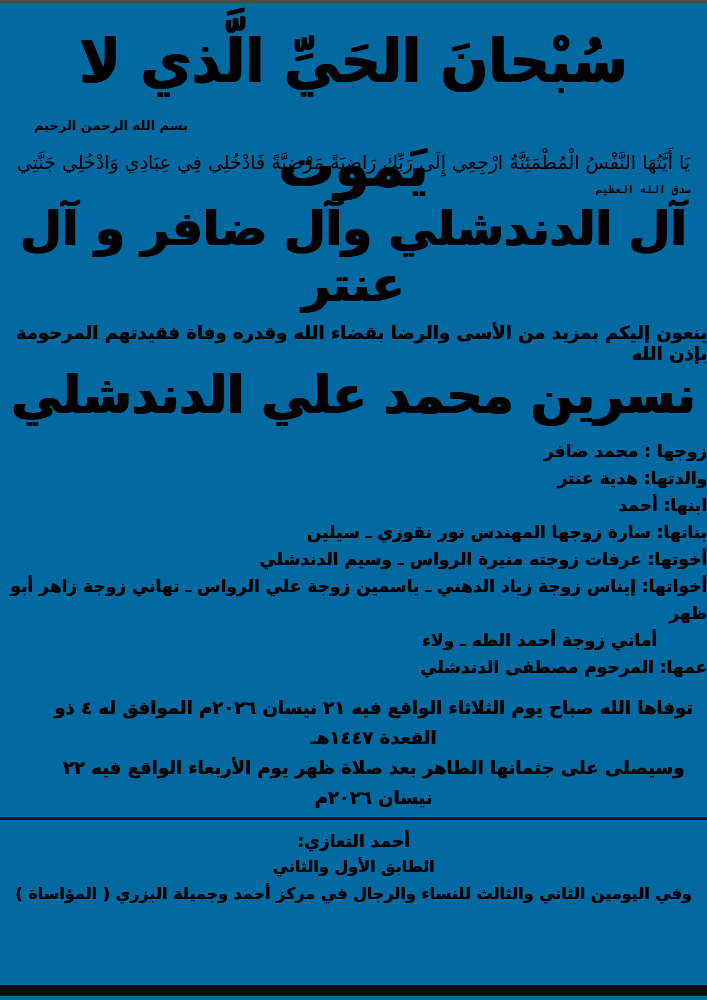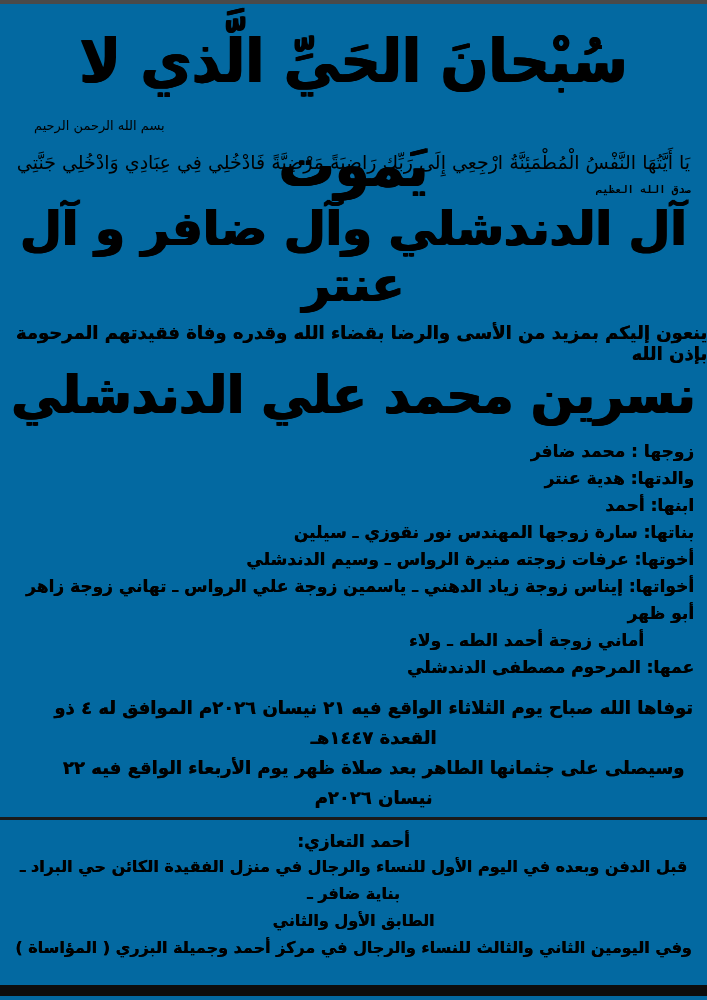--- a/index.html
+++ b/index.html
@@ -29,21 +29,21 @@
     font-weight: bold;
     letter-spacing: -2px;
     text-shadow: 0.8px 0 #000, -0.8px 0 #000;
     transform: scaleY(1.08);
   }
   .basmala {
     text-align: left;
     direction: rtl;
     padding-left: 34px;
     font-size: 13px;
-    font-weight: normal;
+    font-weight: bold;
     margin-top: 2px;
   }
   .basmala span { display: inline-block; }
   .verse {
     margin-top: 8px;
     padding: 0 8px;
     text-align: center;
     font-size: 19px;
     line-height: 42px;
     white-space: nowrap;
@@ -80,21 +80,20 @@
     margin-top: 2px;
     text-align: center;
     font-size: 50px;
     font-weight: bold;
     letter-spacing: -1px;
     text-shadow: 1px 0 #000, -1px 0 #000;
     transform: scaleY(1.05);
   }
   .relatives {
     margin-top: 14px;
-    padding-right: 13px;
     font-size: 17px;
     font-weight: bold;
     text-shadow: 0.3px 0 #000;
   }
   .relatives .line { line-height: 27px; text-align: right; }
   .relatives .line.indent { padding-right: 50px; }
   .funeral {
     margin-top: 12px;
     text-align: center;
     font-size: 18px;
@@ -172,21 +171,20 @@
   <div class="funeral">
     <div class="line">توفاها الله صباح يوم الثلاثاء الواقع فيه ٢١ نيسان ٢٠٢٦م الموافق له ٤ ذو القعدة ١٤٤٧هـ</div>
     <div class="line">وسيصلى على جثمانها الطاهر بعد صلاة ظهر يوم الأربعاء الواقع فيه ٢٢ نيسان ٢٠٢٦م</div>
   </div>
 
 
   <div class="divider"></div>
 
   <div class="condolences">
     <div class="title">أحمد التعازي:</div>
-    <div class="line">قبل الدفن وبعده في اليوم الأول للنساء والرجال في منزل الفقيدة الكائن حي البراد ـ بناية ضافر ـ</div>
     <div class="line">الطابق الأول والثاني</div>
     <div class="line">وفي اليومين الثاني والثالث للنساء والرجال في مركز أحمد وجميلة البزري ( المؤاساة )</div>
 
   </div>
 
   <div class="bottom-bar"></div>
 
 </div>
 
 </body></html>

